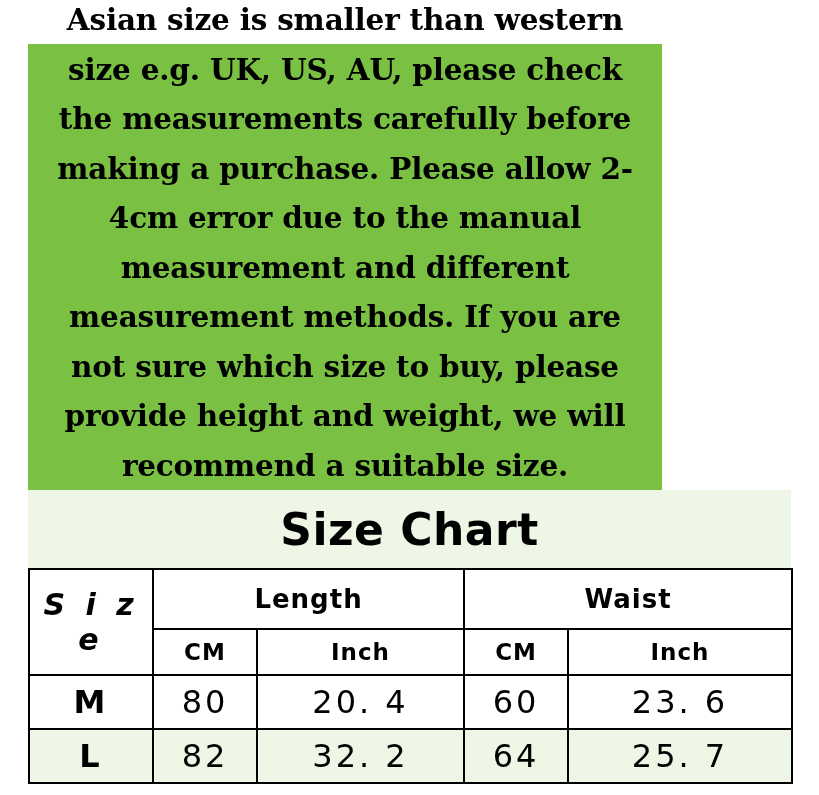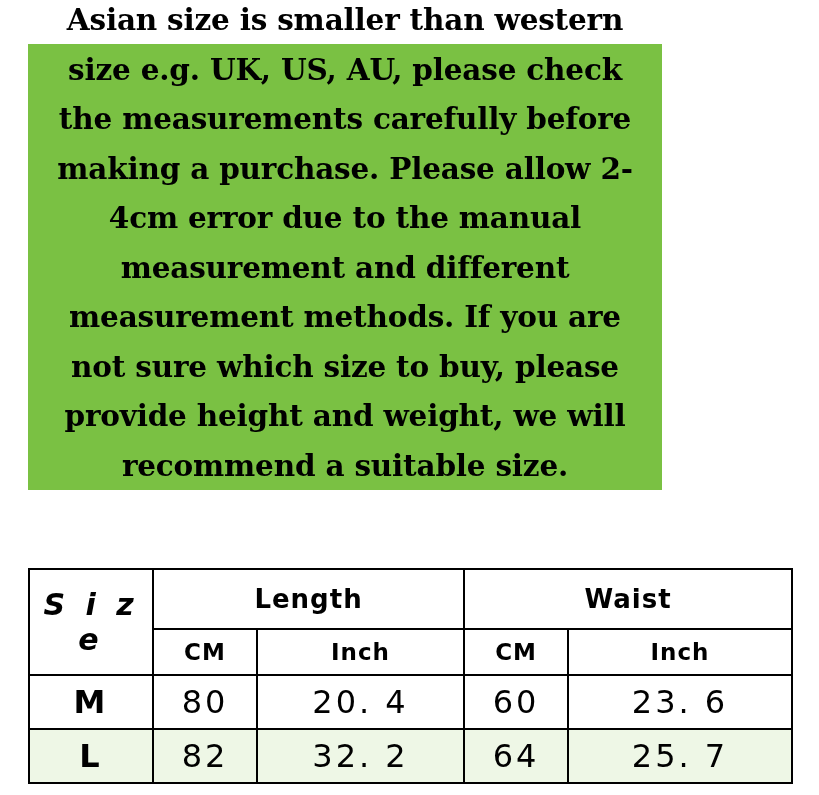--- a/index.html
+++ b/index.html
@@ -118,20 +118,23 @@
 </style>
 </head>
 <body>
 
 <div class="page">
 
   <div class="notice">
     <div class="notice-text">Please note this is in Asian sizing, Asian size is smaller than western size e.g. UK, US, AU, please check the measurements carefully before making a purchase. Please allow 2-4cm error due to the manual measurement and different measurement methods. If you are not sure which size to buy, please provide height and weight, we will recommend a suitable size.</div>
   </div>
 
+  <div class="chart-title-band">
+    <div class="chart-title">Size Chart</div>
+  </div>
 
   <table class="size-table">
     <colgroup>
       <col class="col-size">
       <col class="col-lcm">
       <col class="col-linch">
       <col class="col-wcm">
       <col class="col-winch">
     </colgroup>
     <tbody>

